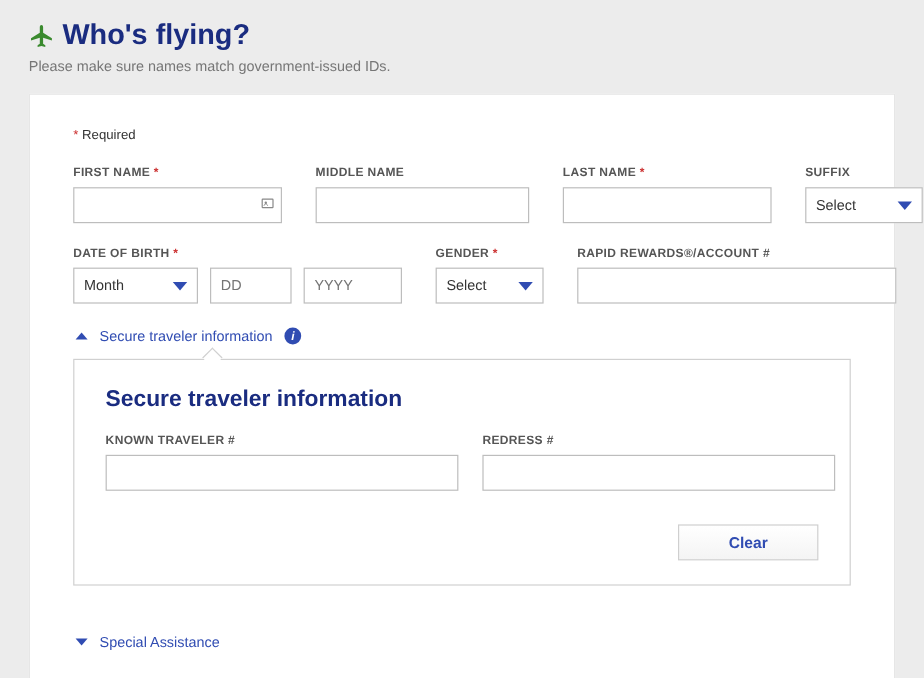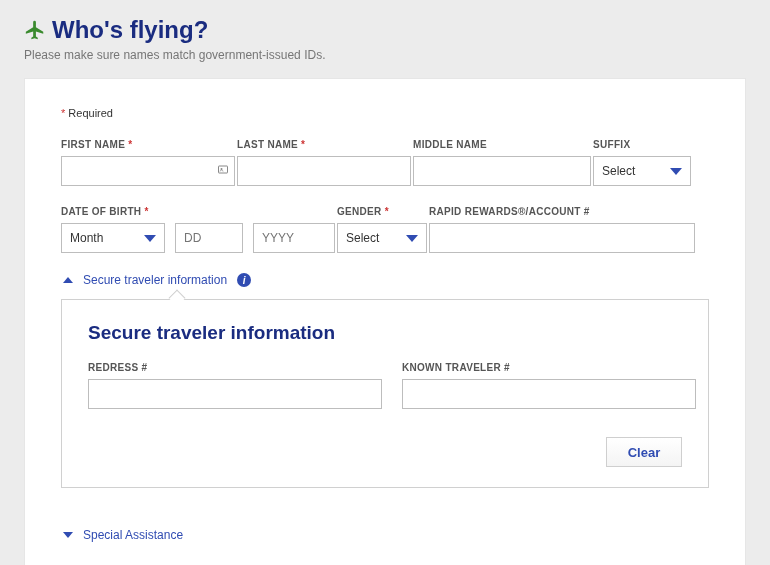--- a/index.html
+++ b/index.html
@@ -20,21 +20,21 @@
   .page-subtitle {
     font-size: 12px; color: #767676; margin: 4px 0 16px 0;
   }
   .card {
     background: #ffffff;
     padding: 28px 36px 30px 36px;
     border: 1px solid #e6e6e6;
   }
   .required-note { font-size: 11px; color: #333; margin-bottom: 20px; }
   .required-note .ast { color: #c33; }
-  .row { display: flex; gap: 2px; margin-bottom: 20px; }
+  .row { display: flex; gap: 28px; margin-bottom: 20px; }
   .field { display: flex; flex-direction: column; }
   .label {
     font-size: 10px; font-weight: 700; letter-spacing: .3px;
     color: #555; margin-bottom: 6px; white-space: nowrap;
   }
   .label .ast { color: #c33; }
   .input, .select {
     height: 30px; border: 1px solid #bdbdbd; background: #fff;
     font-size: 12px; padding: 0 8px; color: #333;
   }
@@ -99,21 +99,21 @@
     padding: 22px 26px 20px 26px;
   }
   .panel-title {
     font-size: 19px; font-weight: 700; color: #1a2c80; margin: 0 0 18px 0;
   }
   .panel-row { display: flex; gap: 20px; }
   .w-redress { width: 294px; }
   .w-known   { width: 294px; }
   .panel-footer { display: flex; justify-content: flex-end; margin-top: 28px; }
   .clear-btn {
-    height: 30px; width: 76px; border: 1px solid #cfcfcf;
+    height: 30px; width: 117px; border: 1px solid #cfcfcf;
     background: linear-gradient(#fff,#f4f4f4);
     color: #304cb2; font-weight: 700; font-size: 13px;
     display: flex; align-items: center; justify-content: center;
     cursor: pointer;
   }
 
   .special-row { margin-top: 40px; }
 </style>
 </head>
 <body>
@@ -141,28 +141,28 @@
         <span class="input-icon">
           <svg width="12" height="12" viewBox="0 0 24 24">
               <rect x="3" y="5" width="18" height="14" rx="1" fill="none" stroke="#888" stroke-width="2"></rect>
               <circle cx="9" cy="11" r="2" fill="#888"></circle>
               <path d="M6 16c0-1.7 1.3-3 3-3s3 1.3 3 3" fill="none" stroke="#888" stroke-width="1.5"></path>
             </svg>
         </span>
       </div>
     </div>
     <div class="field">
-      <div class="label">
-        <span>LAST NAME</span><span class="ast"> *</span>
-      </div>
-      <input class="input w-last" value="" style="">
-    </div>
-    <div class="field">
       <div class="label">MIDDLE NAME</div>
       <input class="input w-middle" value="" style="">
+    </div>
+    <div class="field">
+      <div class="label">
+        <span>LAST NAME</span><span class="ast"> *</span>
+      </div>
+      <input class="input w-last" value="" style="">
     </div>
     <div class="field">
       <div class="label">SUFFIX</div>
       <div class="select w-suffix">
         <span class="select-text">Select</span>
         <span class="caret"></span>
       </div>
     </div>
   </div>
 
@@ -200,27 +200,27 @@
     <span>Secure traveler information</span>
     <span class="info-icon">i</span>
   </div>
 
   <div class="panel-wrap">
     <div class="panel-pointer"></div>
     <div class="panel">
       <h2 class="panel-title">Secure traveler information</h2>
       <div class="panel-row">
         <div class="field">
+          <div class="label">KNOWN TRAVELER #</div>
+          <input class="input w-known" value="" style="">
+        </div>
+        <div class="field">
           <div class="label">REDRESS #</div>
           <input class="input w-redress" value="" style="">
         </div>
-        <div class="field">
-          <div class="label">KNOWN TRAVELER #</div>
-          <input class="input w-known" value="" style="">
-        </div>
       </div>
       <div class="panel-footer">
         <div class="clear-btn">Clear</div>
       </div>
     </div>
   </div>
 
   <div class="accordion-toggle special-row">
     <span class="chev chev-down"></span>
     <span>Special Assistance</span>

